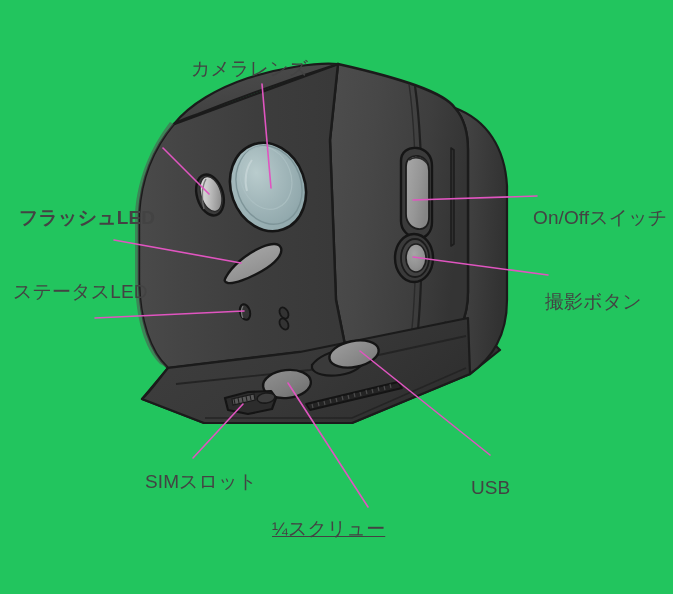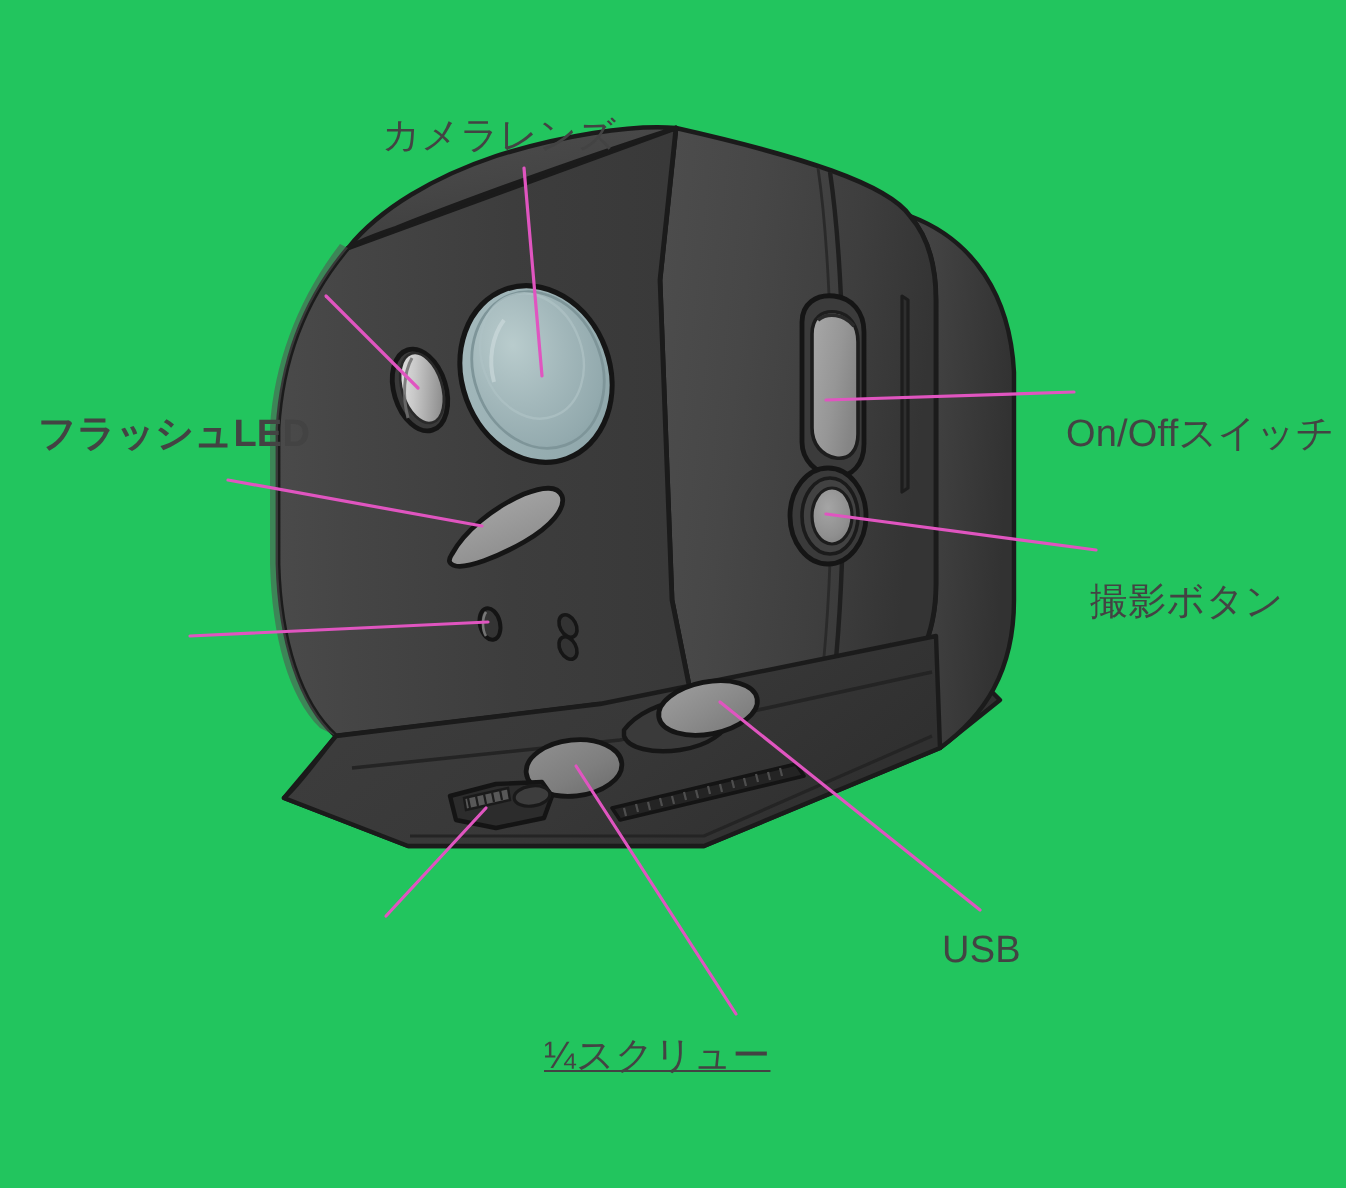--- a/index.html
+++ b/index.html
@@ -279,23 +279,25 @@
       <line x1="288" y1="383" x2="368" y2="507"></line>
       <line x1="243" y1="404" x2="193" y2="458"></line>
     </g>
   </svg>
 
   <div class="callout-label" style="left:191px; top:58px;">カメラレンズ</div>
 
 
   <div class="callout-label" style="left:19px; top:207px;font-weight:bold;">フラッシュLED</div>
 
+  <div class="callout-label" style="left:13px; top:281px;">ステータスLED</div>
 
   <div class="callout-label" style="left:500px; top:207px;margin-left:33px;">On/Offスイッチ</div>
 
   <div class="callout-label" style="left:545px; top:291px;">撮影ボタン</div>
 
-  <div class="callout-label" style="left:471px; top:465px;">USB</div>
+  <div class="callout-label" style="left:471px; top:477px;">USB</div>
 
   <div class="callout-label" style="left:272px; top:518px;text-decoration:underline;">¼スクリュー</div>
 
+  <div class="callout-label" style="left:145px; top:471px;">SIMスロット</div>
 
 </div>
 
 </body></html>

